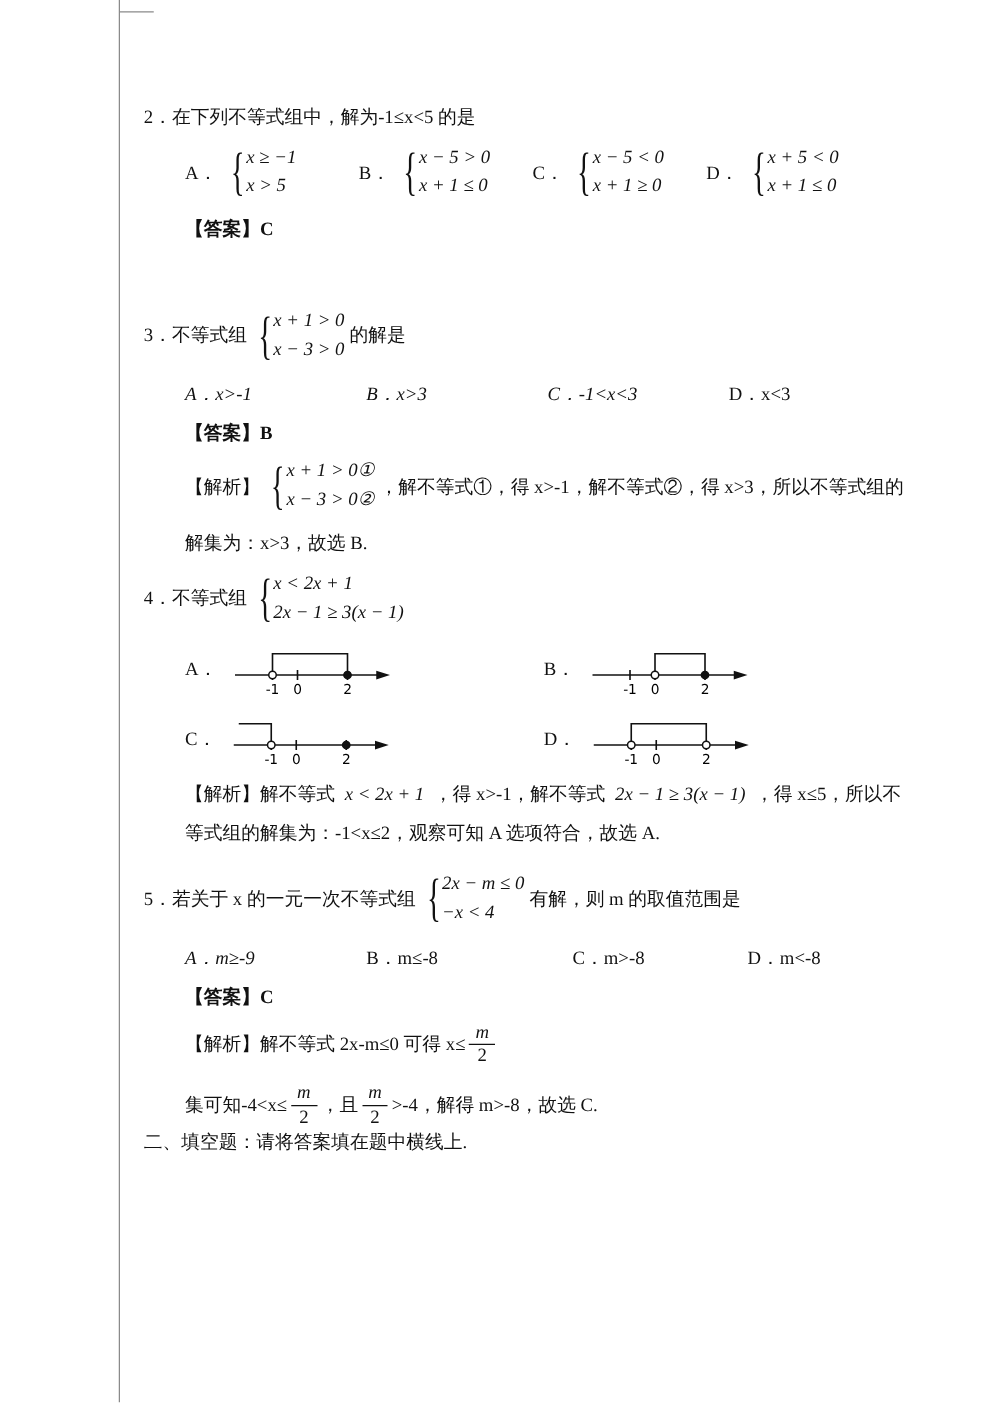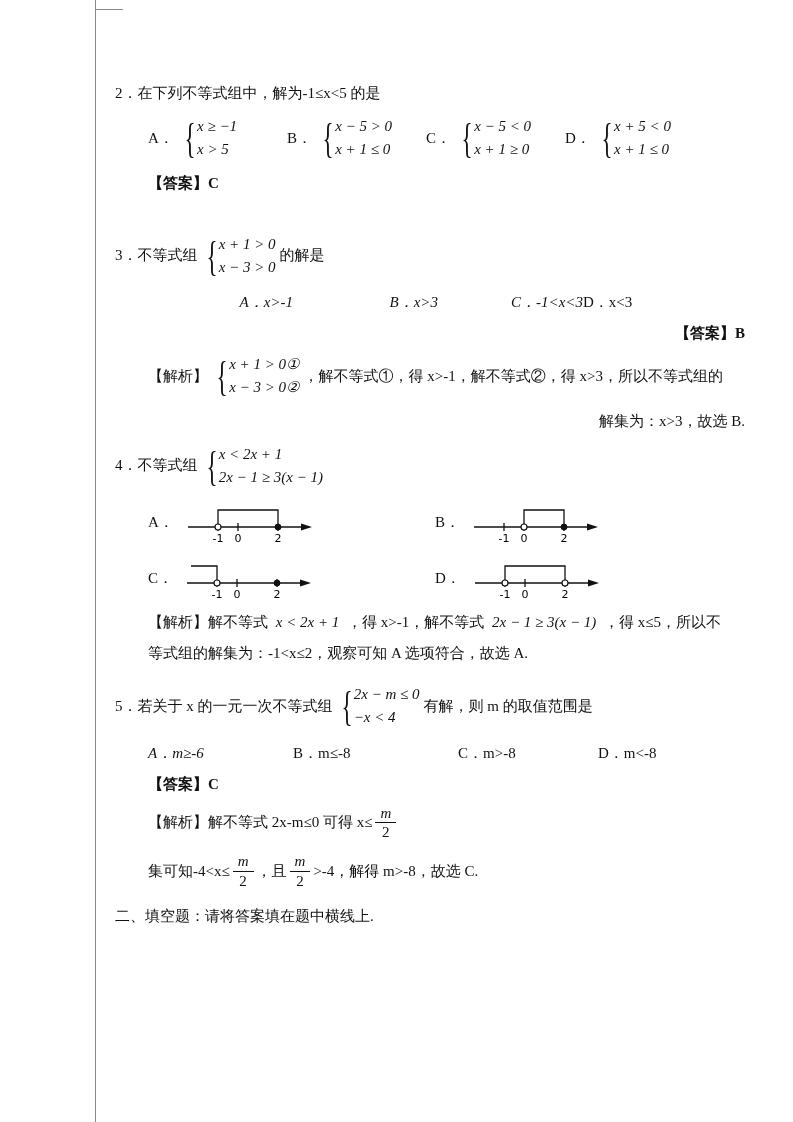--- a/index.html
+++ b/index.html
@@ -19,38 +19,38 @@
   .opt-label{margin-right:2px;}
   .answer{margin-left:33px;margin-top:2px;font-weight:bold;}
   .text-opts{display:flex;margin:14px 0 0 33px;}
   .text-opts span{display:inline-block;}
   .w145{width:145px;font-style:italic;}
   .w165{width:165px;}
   .w140{width:140px;}
   .analysis-row{display:flex;align-items:center;margin:10px 0 0 33px;}
   .analysis-line{margin:12px 0 0 33px;}
   .inline-math{margin:0 4px;white-space:nowrap;}
-  .q3{margin-top:40px;text-align:right;}
+  .q3{margin-top:53px;}
   .q4{margin-top:12px;}
   .q5{margin-top:20px;}
   .q3 .answer,.q4 .answer,.q5 .answer{margin-top:12px;}
   .nl-row{display:flex;align-items:center;margin:10px 0 0 33px;}
   .nl-opt{display:flex;align-items:center;}
   .nl-first{width:287px;}
   .nl-label{margin-right:10px;}
   svg.numline{display:block;}
   .axis,.tick,.seg{stroke:#111;stroke-width:1.3;fill:none;}
   .arrow{fill:#111;stroke:none;}
   .tlabel{font-size:11px;font-family:"DejaVu Sans",sans-serif;}
   .endpoint-open{fill:#fff;stroke:#111;stroke-width:1.2;}
   .endpoint-closed{fill:#111;stroke:#111;}
   .frac{display:inline-flex;flex-direction:column;align-items:center;margin:0 3px;vertical-align:middle;}
   .frac .fn{font-style:italic;border-bottom:1px solid #111;padding:0 5px;line-height:1.25;}
   .frac .fd{line-height:1.25;}
-  .section-title{margin-top:16px;}
+  .section-title{margin-top:0;}
 </style>
 </head>
 <body>
 
 <div class="left-rule"></div>
 <div class="top-tick"></div>
 
 <div class="content">
 
   <section class="q q2">
@@ -231,21 +231,21 @@
       <span class="system">
         <span class="brace">{</span>
         <span class="sys-col">
           <span class="math">2x − m ≤ 0</span>
           <span class="math">−x &lt; 4</span>
         </span>
       </span>
       <span>有解，则 m 的取值范围是</span>
     </div>
     <div class="text-opts">
-      <span class="w145">A．m≥-6</span>
+      <span class="w145">A．m≥-9</span>
       <span class="w165">B．m≤-8</span>
       <span class="w140">C．m&gt;-8</span>
       <span>D．m&lt;-8</span>
     </div>
     <div class="answer">【答案】C</div>
     <div class="analysis-row">
       <span>【解析】解不等式 2x-m≤0 可得 x≤</span>
       <span class="frac">
         <span class="fn">m</span>
         <span class="fd">2</span>

